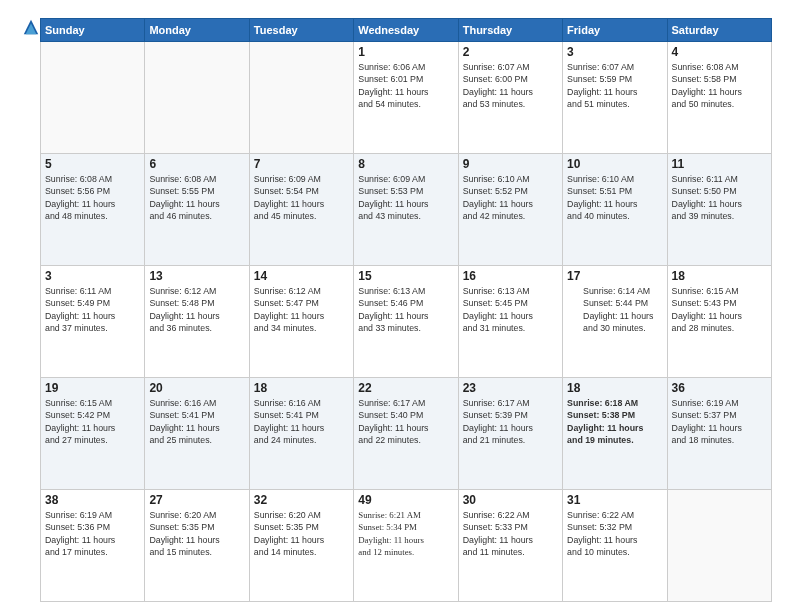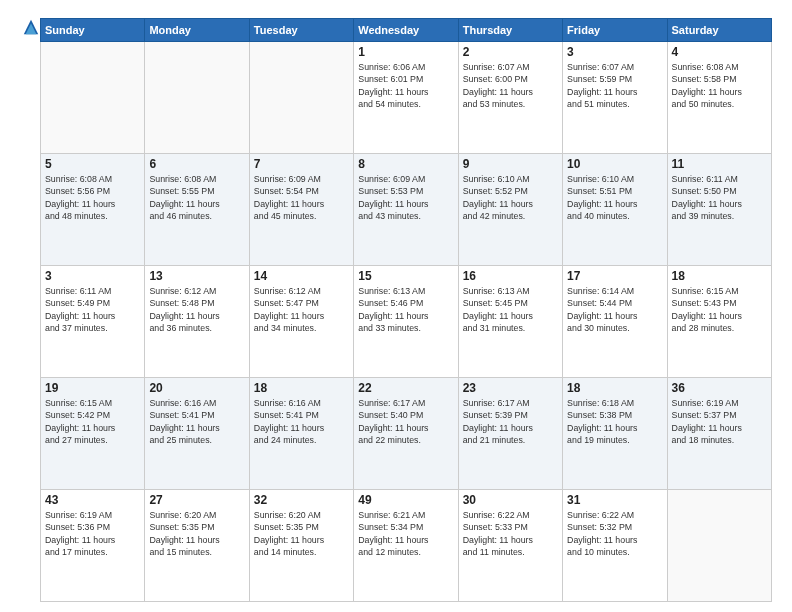--- a/index.html
+++ b/index.html
@@ -251,21 +251,21 @@
           </td>
           <td class="row-bg-1">
             <div class="day-number">16</div>
             <div class="day-info" style="white-space: pre-line;">Sunrise: 6:13 AM
 Sunset: 5:45 PM
 Daylight: 11 hours
 and 31 minutes.</div>
           </td>
           <td class="row-bg-1">
             <div class="day-number">17</div>
-            <div class="day-info" style="white-space: pre-line;">Sunrise: 6:14 AM
+            <div class="day-info" style="white-space: pre-line; margin-left: 16px;">Sunrise: 6:14 AM
 Sunset: 5:44 PM
 Daylight: 11 hours
 and 30 minutes.</div>
           </td>
           <td class="row-bg-1">
             <div class="day-number">18</div>
             <div class="day-info" style="white-space: pre-line;">Sunrise: 6:15 AM
 Sunset: 5:43 PM
 Daylight: 11 hours
 and 28 minutes.</div>
@@ -302,36 +302,36 @@
           </td>
           <td class="row-bg-2">
             <div class="day-number">23</div>
             <div class="day-info" style="white-space: pre-line;">Sunrise: 6:17 AM
 Sunset: 5:39 PM
 Daylight: 11 hours
 and 21 minutes.</div>
           </td>
           <td class="row-bg-2">
             <div class="day-number">18</div>
-            <div class="day-info" style="white-space: pre-line;">Sunrise: 6:18 AM
+            <div class="day-info" style="white-space: pre-line; font-weight: bold;">Sunrise: 6:18 AM
 Sunset: 5:38 PM
 Daylight: 11 hours
 and 19 minutes.</div>
           </td>
           <td class="row-bg-2">
             <div class="day-number">36</div>
             <div class="day-info" style="white-space: pre-line;">Sunrise: 6:19 AM
 Sunset: 5:37 PM
 Daylight: 11 hours
 and 18 minutes.</div>
           </td>
         </tr>
         <tr>
           <td class="row-bg-1">
-            <div class="day-number">43</div>
+            <div class="day-number">38</div>
             <div class="day-info" style="white-space: pre-line;">Sunrise: 6:19 AM
 Sunset: 5:36 PM
 Daylight: 11 hours
 and 17 minutes.</div>
           </td>
           <td class="row-bg-1">
             <div class="day-number">27</div>
             <div class="day-info" style="white-space: pre-line;">Sunrise: 6:20 AM
 Sunset: 5:35 PM
 Daylight: 11 hours
@@ -339,21 +339,21 @@
           </td>
           <td class="row-bg-1">
             <div class="day-number">32</div>
             <div class="day-info" style="white-space: pre-line;">Sunrise: 6:20 AM
 Sunset: 5:35 PM
 Daylight: 11 hours
 and 14 minutes.</div>
           </td>
           <td class="row-bg-1">
             <div class="day-number">49</div>
-            <div class="day-info" style="white-space: pre-line;">Sunrise: 6:21 AM
+            <div class="day-info" style="white-space: pre-line; font-family: Liberation Serif, serif;">Sunrise: 6:21 AM
 Sunset: 5:34 PM
 Daylight: 11 hours
 and 12 minutes.</div>
           </td>
           <td class="row-bg-1">
             <div class="day-number">30</div>
             <div class="day-info" style="white-space: pre-line;">Sunrise: 6:22 AM
 Sunset: 5:33 PM
 Daylight: 11 hours
 and 11 minutes.</div>

